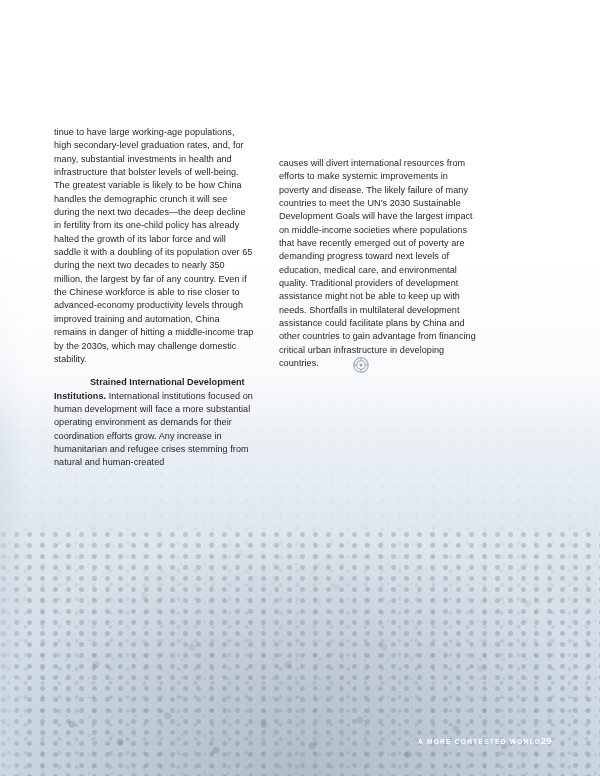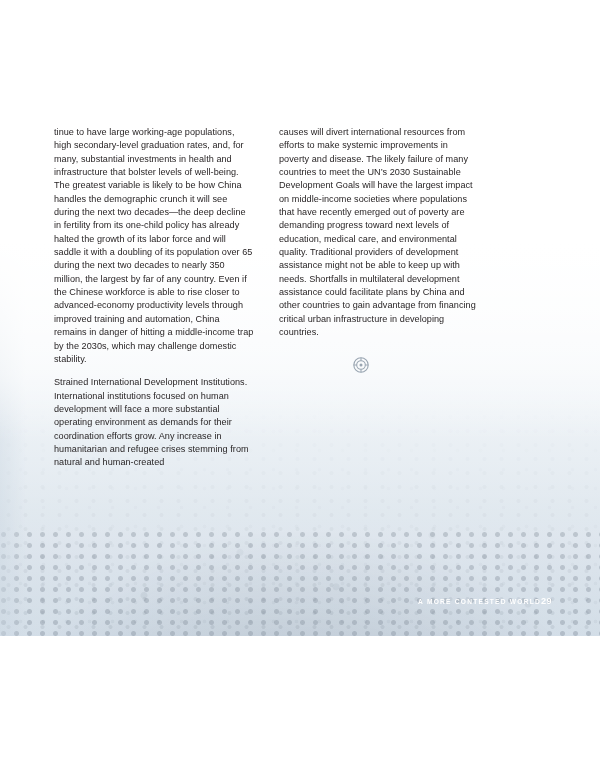--- a/index.html
+++ b/index.html
@@ -9,21 +9,21 @@
   body {
     width: 600px;
     height: 776px;
     background: #ffffff;
     font-family: "Liberation Sans", sans-serif;
     overflow: hidden;
   }
   .page {
     position: relative;
     width: 600px;
-    height: 636px;
+    height: 776px;
     background: #d946ef;
     overflow: hidden;
   }
 
   
   .photo {
     position: absolute;
     left: 0;
     top: 0;
     width: 600px;
@@ -136,23 +136,25 @@
   .col p {
     margin: 0 0 10px 0;
     font-size: 9.1px;
     line-height: 13.35px;
     color: #231f20;
     text-align: left;
     letter-spacing: 0.005em;
   }
   .col p.tight {
     margin-bottom: 0;
+    margin-top: 31px;
   }
   .col p b {
-    font-weight: 400;
+    font-weight: 700;
+    margin-left: 36px;
   }
 
   
   .ornament {
     position: absolute;
     left: 352px;
     top: 356px;
     width: 18px;
     height: 18px;
   }

